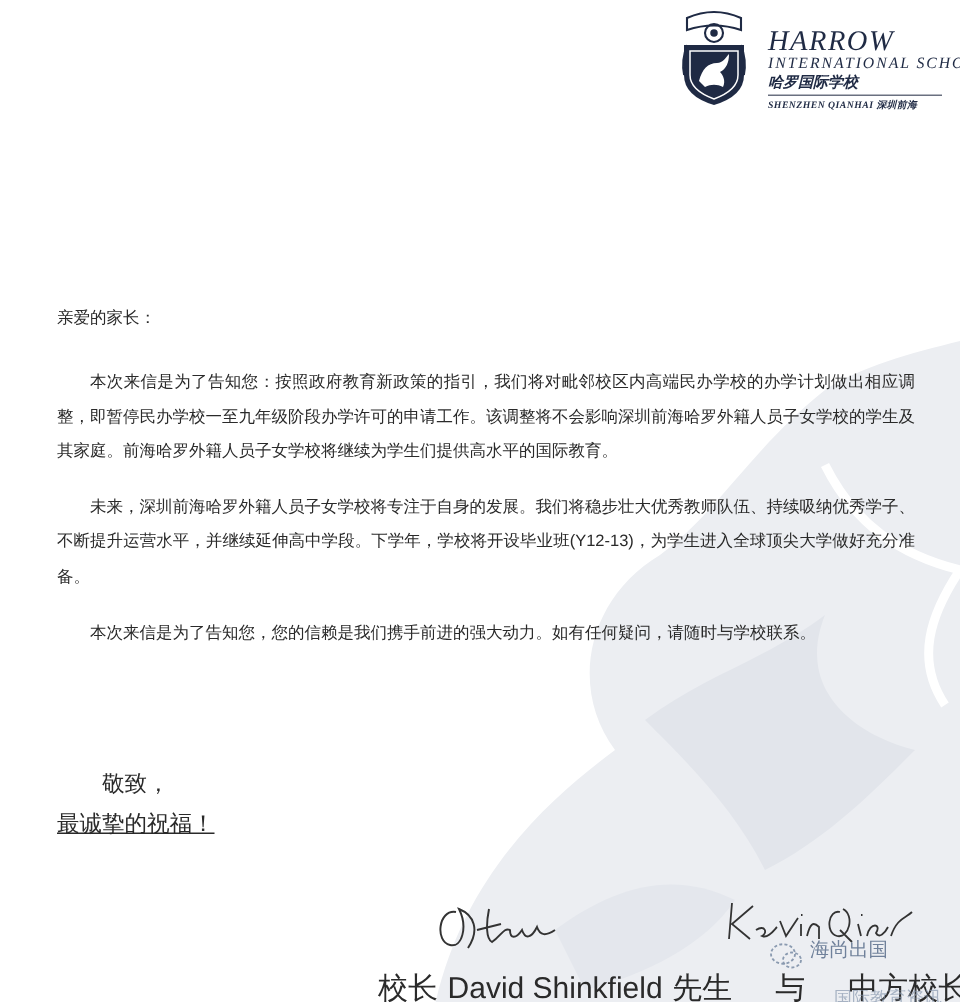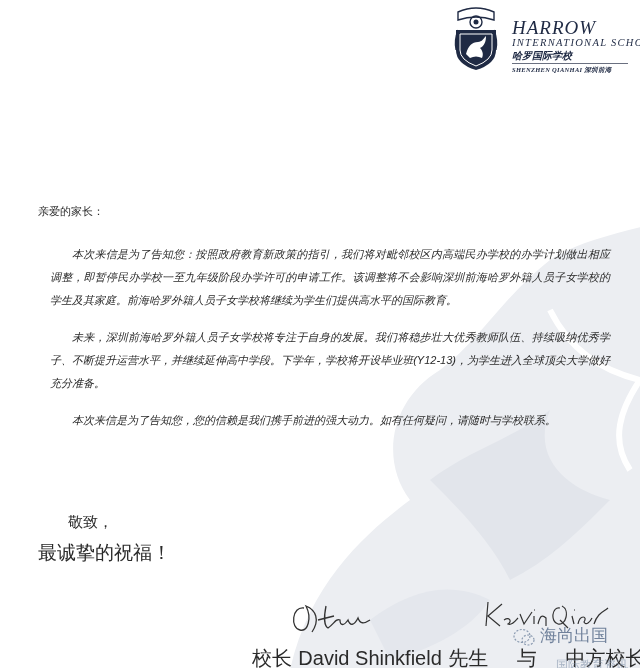--- a/index.html
+++ b/index.html
@@ -33,33 +33,33 @@
   .logo-rule { width: 116px; height: 1px; background: #6a7080; margin: 1px 0 2px 0; }
   .logo-sz {
     font-family: "Liberation Serif", serif; font-size: 6.5px; font-weight: bold;
     letter-spacing: 0.3px; color: #1f2a44; white-space: nowrap;
   }
   .letter {
     position: absolute; left: 38px; top: 200px; width: 572px;
     font-size: 11px; line-height: 23px;
   }
   .salutation { margin: 0 0 20px 0; }
-  .para { margin: 0 0 14px 12px; text-indent: 2em; text-align: justify; font-style: italic; }
+  .para { margin: 0 0 14px 0; text-indent: 2em; text-align: justify; }
   .latin { font-family: "Liberation Sans", sans-serif; }
   .closing { position: absolute; left: 68px; top: 513px; font-size: 15px; }
-  .wishes { position: absolute; left: 38px; top: 540px; font-size: 19px; }
+  .wishes { position: absolute; left: 38px; top: 540px; font-size: 15px; text-decoration: underline; }
   .sig1 { position: absolute; left: 290px; top: 598px; width: 85px; height: 38px; }
   .sig2 { position: absolute; left: 482px; top: 598px; width: 140px; height: 34px; }
   .signline {
     position: absolute; left: 252px; top: 645px; font-size: 20px; white-space: nowrap;
   }
   .signline .gap { display: inline-block; width: 16px; }
   .wechat {
     position: absolute; left: 540px; top: 624px; font-family: "DejaVu Sans", sans-serif;
-    font-size: 17px; color: #5b6f8c; opacity: 0.85; white-space: nowrap;
+    font-size: 13px; color: #5b6f8c; opacity: 0.85; white-space: nowrap;
   }
   .wechat-icon { position: absolute; left: 512px; top: 627px; width: 24px; height: 20px; }
   .wechat-sub {
     position: absolute; left: 556px; top: 657px; font-family: "DejaVu Sans", sans-serif;
     font-size: 12px; color: #8a9ab0; opacity: 0.7; white-space: nowrap;
   }
 </style>
 </head>
 <body>
 

